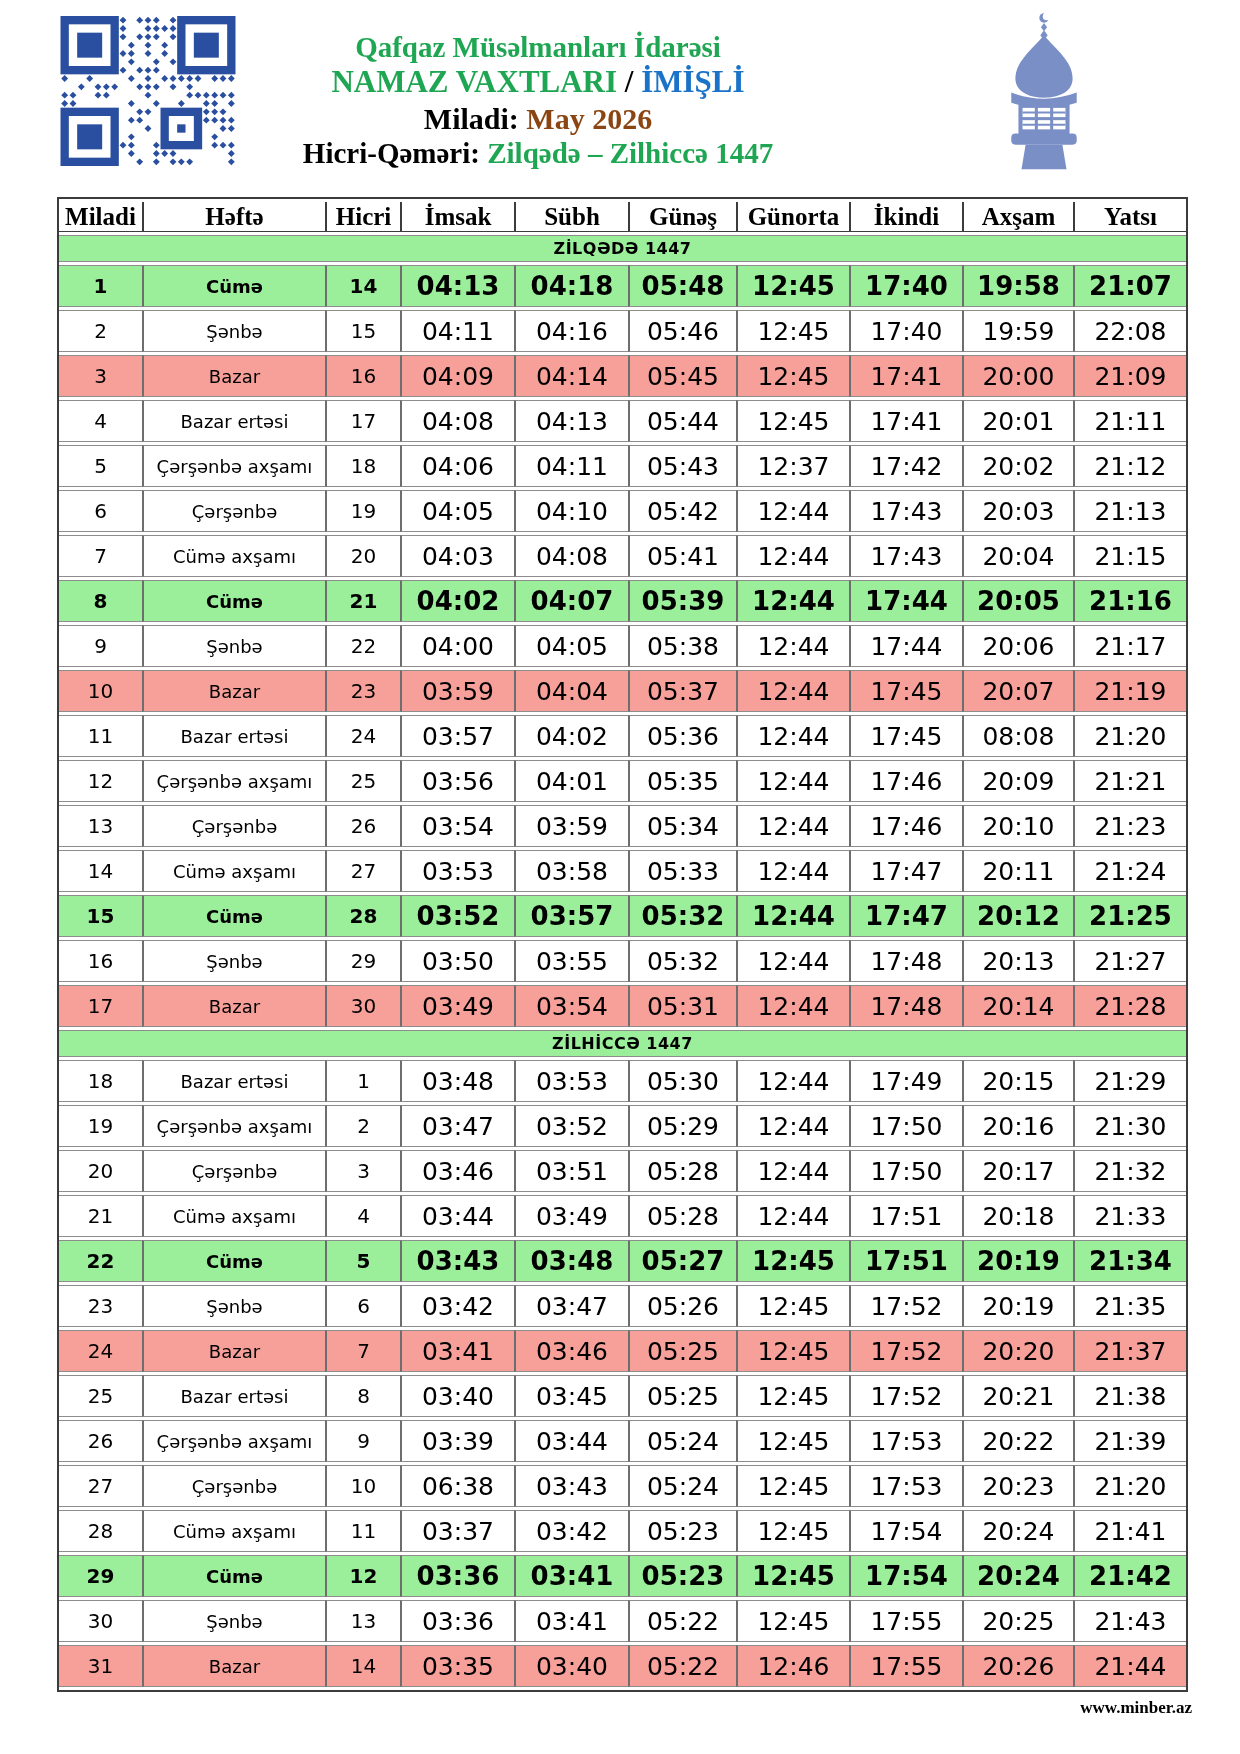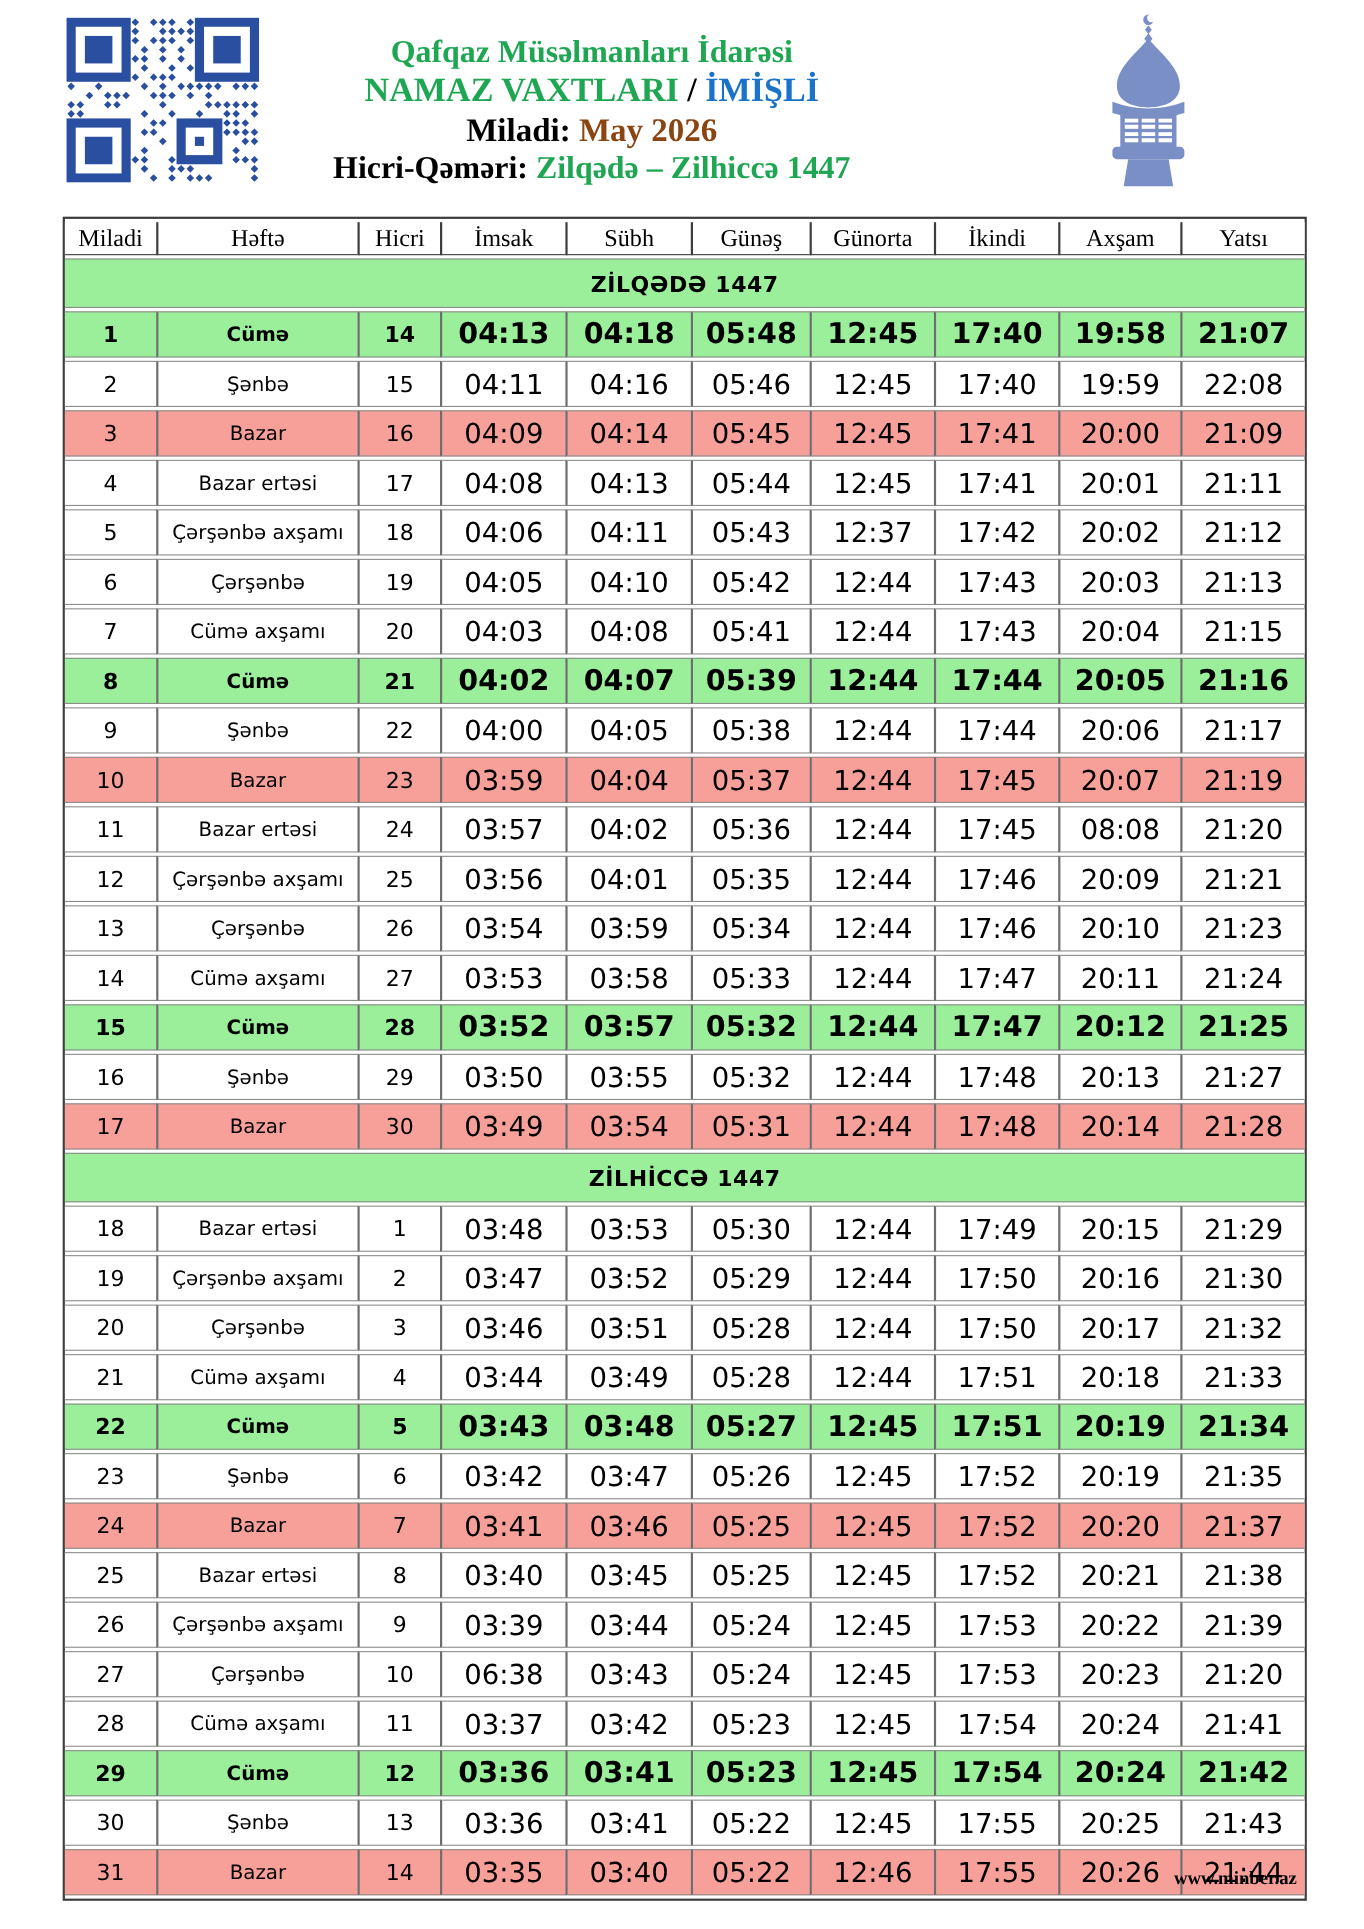--- a/index.html
+++ b/index.html
@@ -27,45 +27,45 @@
   .t-miladi .val{color:var(--miladi_brown);}
   .t-hicri{font-size:29px;}
   .t-hicri .val{color:var(--title_green);}
   
   table.prayer{
     position:absolute;left:57px;top:197px;width:1127px;table-layout:fixed;
     border-collapse:separate;border-spacing:0 3px;border:2px solid var(--border_dark);
     background:#fff;
   }
   th{
-    font-family:"Liberation Serif",serif;font-weight:normal;font-size:22px;
+    font-family:"Liberation Serif",serif;font-weight:bold;font-size:25px;
     height:30px;padding:0;background:#fff;
     border-left:2px solid var(--border_dark);border-bottom:1px solid var(--border_dark);
   }
   th:first-child{border-left:none;}
   td{
     text-align:center;vertical-align:middle;padding:0;
     border-left:2px solid var(--border_mid);
     border-top:1px solid #8d8d8d;border-bottom:1px solid #8d8d8d;
   }
   td:first-child{border-left:none;}
   tr.band td{
-    background:var(--section_green);border-left:none;height:45px;
-    font-weight:bold;font-size:20px;letter-spacing:.5px;
+    background:var(--section_green);border-left:none;height:27px;
+    font-weight:bold;font-size:16px;letter-spacing:.5px;
   }
   tr.row td{height:42px;background:#fff;}
   tr.friday td{background:var(--friday_green);font-weight:bold;}
   tr.sunday td{background:var(--sunday_red);}
   .c-day,.c-hicri{font-size:20px;}
   .c-week{font-size:18px;}
   .c-time{font-size:25px;}
   tr.friday .c-time{font-size:26px;}
   
   .footer{
-    position:absolute;top:1698px;right:61px;
+    position:absolute;top:1698px;right:48px;
     font-family:"Liberation Serif",serif;font-weight:bold;font-size:17px;color:#000;
   }
 </style>
 </head>
 <body>
 
 <div class="qr-wrap">
   <svg id="qr-svg" width="182" height="150" viewBox="0 0 168 144" xmlns="http://www.w3.org/2000/svg">
       <rect x="0" y="0" width="56" height="56" fill="#2b4fa0"></rect>
       <rect x="8" y="8" width="40" height="40" fill="#fff"></rect>

